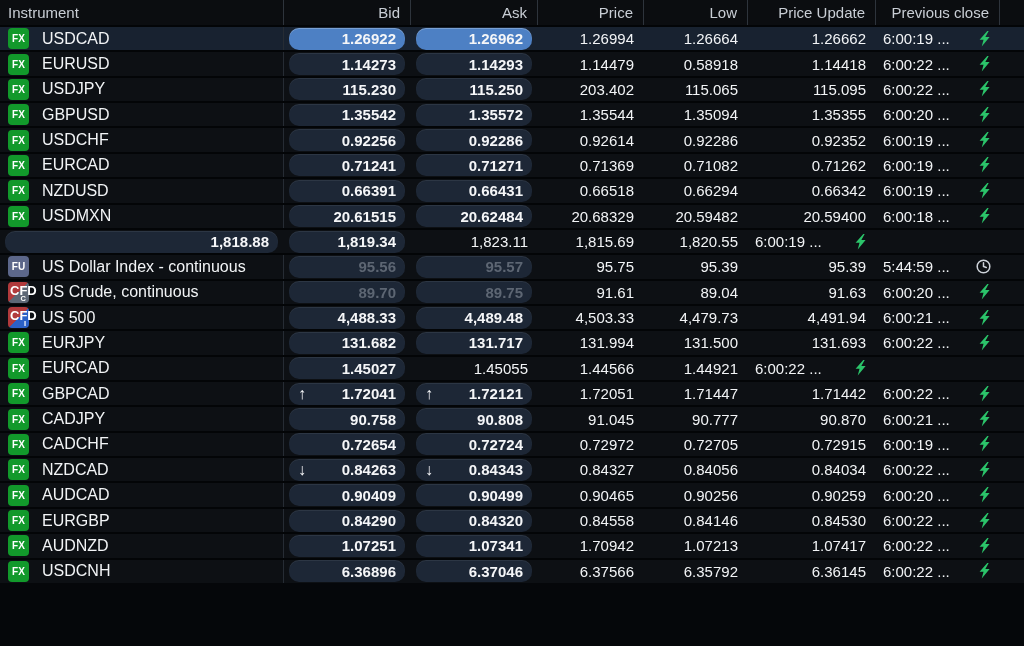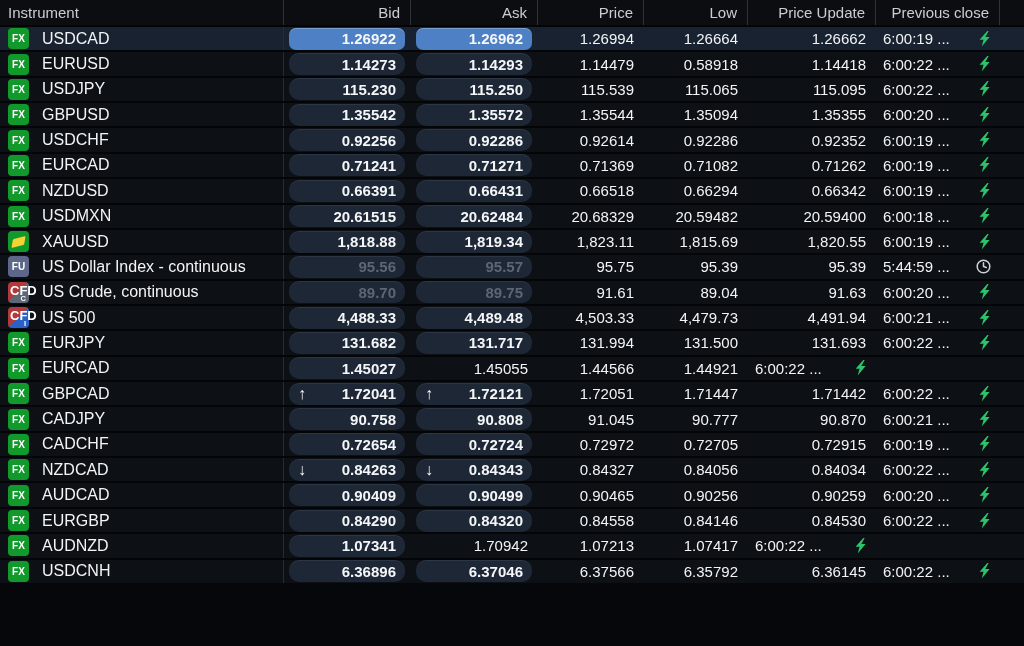--- a/index.html
+++ b/index.html
@@ -41,21 +41,21 @@
   .badge .t{position:absolute;top:1px;left:2px;font-size:13px;font-weight:bold;letter-spacing:0;}
   .badge .b{position:absolute;bottom:0;right:3px;font-size:7.5px;font-weight:bold;}
 
   
   .pillwrap{height:100%;display:flex;align-items:center;}
   .pill{height:22px;flex:1;margin:0 6px 0 5px;background:#1d2736;border-radius:10px;
         display:flex;align-items:center;justify-content:flex-end;padding:0 9px;box-sizing:border-box;
         color:#f5f6f8;font-size:15px;font-weight:600;position:relative;
         box-shadow:inset 0 1px 0 rgba(255,255,255,0.07);cursor:pointer;}
   .row.selected .pill{background:var(--accent-blue,#4d80c4);
-        box-shadow:inset 0 1px 0 rgba(255,255,255,0.25);border-radius:7px;}
+        box-shadow:inset 0 1px 0 rgba(255,255,255,0.25);}
   .row.muted .pill{color:#5d6673;}
   .arr{position:absolute;left:9px;font-size:16px;font-weight:bold;display:none;line-height:1;}
   .row.up .arr.up-arr{display:block;}
   .row.down .arr.down-arr{display:block;}
 
   
   .num{text-align:right;padding-right:10px;color:#f2f4f6;font-size:15px;font-weight:500;
        white-space:nowrap;}
   
   .pu{display:flex;align-items:center;height:100%;padding-left:7px;box-sizing:border-box;
@@ -153,21 +153,21 @@
 
         <span>115.230</span>
       </div>
     </div>
     <div class="pillwrap">
       <div class="pill">
 
         <span>115.250</span>
       </div>
     </div>
-    <div class="num">115.539</div>
+    <div class="num">203.402</div>
     <div class="num">115.065</div>
     <div class="num">115.095</div>
     <div class="pu">
       <span>6:00:22 ...</span>
       <span class="status-i" style="display: inline-flex;">
         <svg width="13" height="16" viewBox="0 0 12 15">
               <path d="M8.6 0 L1.4 8.2 H5.1 L3.4 14.6 L10.8 5.6 H6.8 L9.9 0 Z" fill="#2bc46a"></path>
             </svg>
       </span>
 
@@ -328,28 +328,20 @@
       <span class="status-i" style="display: inline-flex;">
         <svg width="13" height="16" viewBox="0 0 12 15">
               <path d="M8.6 0 L1.4 8.2 H5.1 L3.4 14.6 L10.8 5.6 H6.8 L9.9 0 Z" fill="#2bc46a"></path>
             </svg>
       </span>
 
     </div>
     <div class="endpad"></div>
   </div>
       <div class="row">
-    <div class="cell-inst">
-
-      <span class="badge gold" style="display: flex;">
-            <span class="ingot"></span>
-          </span>
-
-      <span>XAUUSD</span>
-    </div>
     <div class="pillwrap">
       <div class="pill">
 
         <span>1,818.88</span>
       </div>
     </div>
     <div class="pillwrap">
       <div class="pill">
 
         <span>1,819.34</span>
@@ -730,20 +722,26 @@
   </div>
       <div class="row">
     <div class="cell-inst">
       <span class="badge fx" style="display: flex;">FX</span>
 
       <span>AUDNZD</span>
     </div>
     <div class="pillwrap">
       <div class="pill">
 
+        <span>1.07251</span>
+      </div>
+    </div>
+    <div class="pillwrap">
+      <div class="pill">
+
         <span>1.07341</span>
       </div>
     </div>
     <div class="num">1.70942</div>
     <div class="num">1.07213</div>
     <div class="num">1.07417</div>
     <div class="pu">
       <span>6:00:22 ...</span>
       <span class="status-i" style="display: inline-flex;">
         <svg width="13" height="16" viewBox="0 0 12 15">

